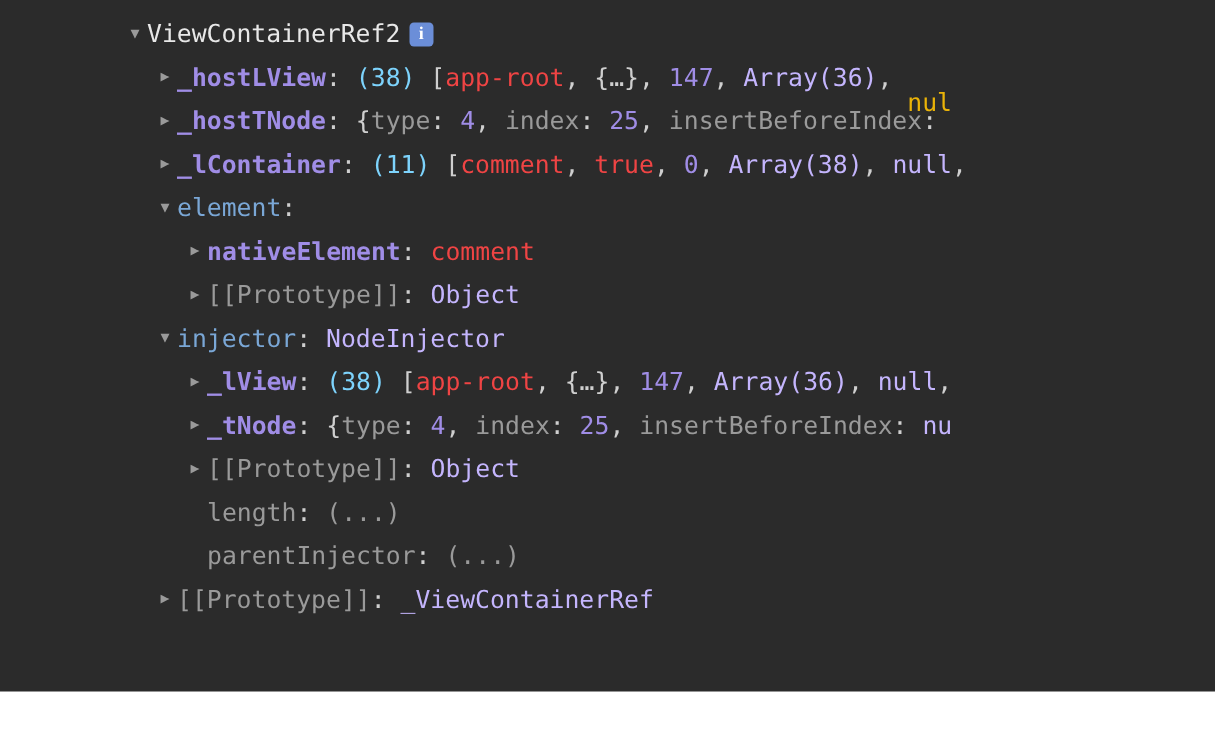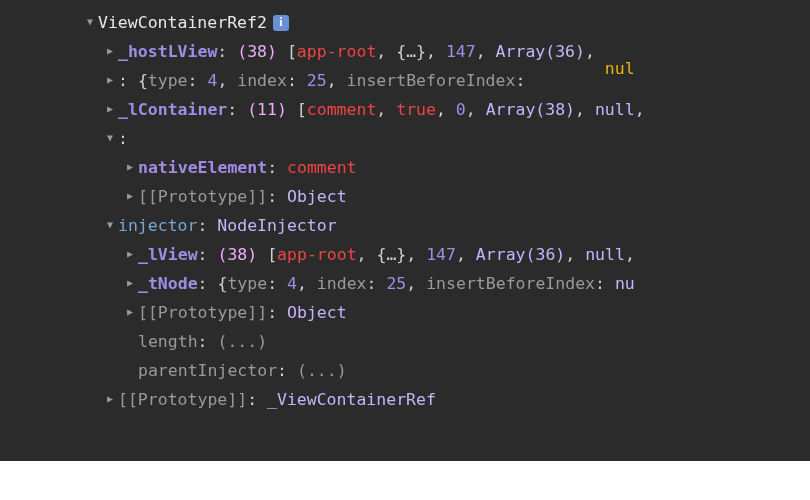--- a/index.html
+++ b/index.html
@@ -70,21 +70,21 @@
   
   .tok-name { color: #e8e8e8; }          
   .tok-prop-lead { color: #a08de6; font-weight: 600; }   
   .tok-prop { color: #7aa7d6; }          
   .tok-prop-dim { color: #9a9a9a; }      
   .tok-colon { color: #cfcfcf; }
   .tok-num { color: #a08de6; }           
   .tok-str { color: #ef4444; }           
   .tok-sym { color: #cfcfcf; }           
   .tok-type { color: #c4b5fd; }          
-  .tok-count { color: #f0abfc; }         
+  .tok-count { color: #7dd3fc; }         
   .tok-faint { color: #eab308; margin-top: 33px; }         
 </style>
 </head>
 <body>
 
 <div class="panel">
 
   <div class="row">
     <span class="indent" style="width:82px"></span>
     <span class="arrow expanded"></span>
@@ -106,20 +106,21 @@
     <span class="tok-num">147</span>
     <span class="tok-sym">,&nbsp;</span>
     <span class="tok-type">Array(36)</span>
     <span class="tok-sym">,&nbsp;</span>
     <span class="tok-faint">nul</span>
   </div>
 
   <div class="row">
     <span class="indent" style="width:102px"></span>
     <span class="arrow collapsed"></span>
+    <span class="tok-prop-lead">_hostTNode</span>
     <span class="tok-colon">:&nbsp;</span>
     <span class="tok-sym">{</span>
     <span class="tok-prop-dim">type</span>
     <span class="tok-sym">:&nbsp;</span>
     <span class="tok-num">4</span>
     <span class="tok-sym">,&nbsp;</span>
     <span class="tok-prop-dim">index</span>
     <span class="tok-sym">:&nbsp;</span>
     <span class="tok-num">25</span>
     <span class="tok-sym">,&nbsp;</span>
@@ -142,20 +143,21 @@
     <span class="tok-sym">,&nbsp;</span>
     <span class="tok-type">Array(38)</span>
     <span class="tok-sym">,&nbsp;</span>
     <span class="tok-type">null</span>
     <span class="tok-sym">,</span>
   </div>
 
   <div class="row">
     <span class="indent" style="width:102px"></span>
     <span class="arrow expanded"></span>
+    <span class="tok-prop">element</span>
     <span class="tok-colon">:&nbsp;</span>
   </div>
 
   <div class="row">
     <span class="indent" style="width:122px"></span>
     <span class="arrow collapsed"></span>
     <span class="tok-prop-lead">nativeElement</span>
     <span class="tok-colon">:&nbsp;</span>
     <span class="tok-str">comment</span>
   </div>

